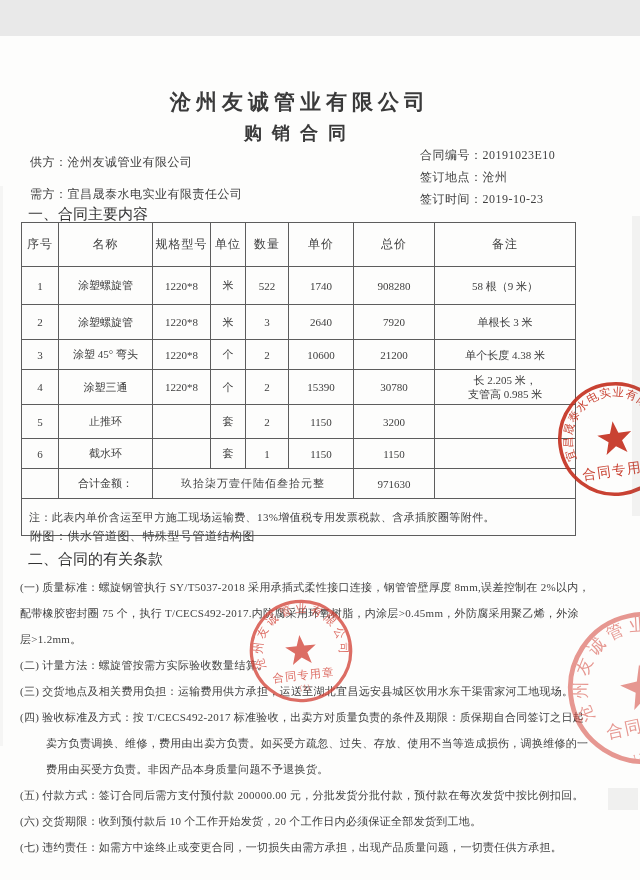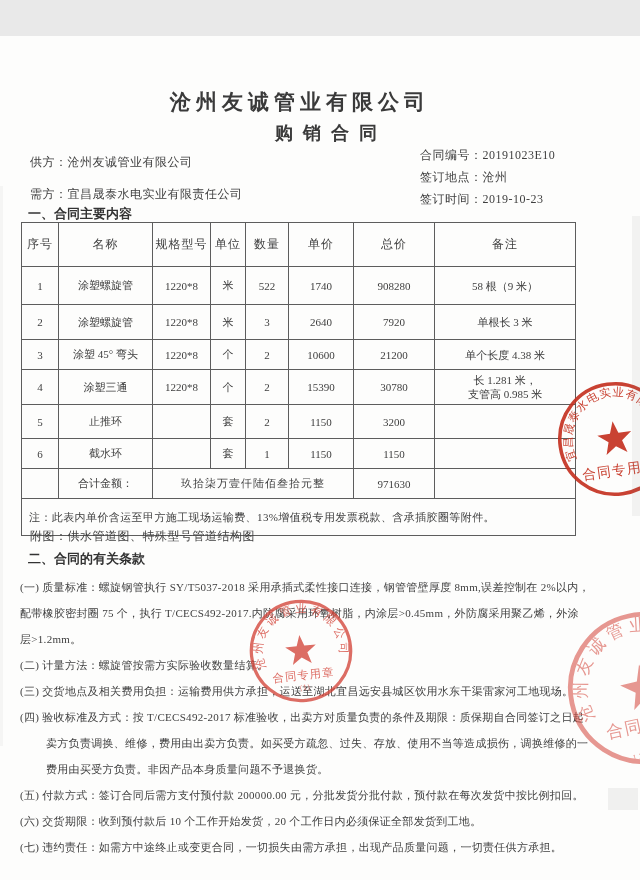--- a/index.html
+++ b/index.html
@@ -2,23 +2,23 @@
 <html><head>
 <meta charset="utf-8">
 <style>
   html,body{margin:0;padding:0;background:#e9e9e9;}
   .page{position:relative;width:640px;height:880px;background:#fdfdfc;overflow:hidden;
         font-family:"Liberation Serif","DejaVu Serif",serif;color:#3c3c3c;margin-top:36px;}
   .abs{position:absolute;}
   .doc-title{left:0;top:52px;width:600px;text-align:center;font-size:21px;font-weight:bold;
              letter-spacing:5px;color:#3a3a3a;}
   .doc-subtitle{left:0;top:85px;width:600px;text-align:center;font-size:18px;font-weight:bold;
-                letter-spacing:10px;color:#3a3a3a;padding-left:31px;}
+                letter-spacing:10px;color:#3a3a3a;}
   .meta{font-size:12px;letter-spacing:0.5px;color:#3e3e3e;}
-  .sec-title{font-size:13px;font-weight:bold;color:#333;}
+  .sec-title{font-size:15px;font-weight:normal;color:#333;}
   table.items{position:absolute;left:21px;top:186px;border-collapse:collapse;table-layout:fixed;
               width:554px;background:transparent;}
   .items th,.items td{border:1px solid #5d5d5d;text-align:center;vertical-align:middle;
               padding:0;font-weight:normal;color:#3e3e3e;overflow:hidden;}
   .items th{font-size:12px;letter-spacing:1px;}
   .items td{font-size:11px;}
   .remark-cell{white-space:pre-line;line-height:14px;}
   .footnote-cell{text-align:left !important;padding:3px 7px !important;font-size:11px !important;
                  letter-spacing:0.4px;}
   .terms{position:absolute;left:20px;top:538px;width:612px;}
@@ -96,21 +96,21 @@
       <td class="remark-cell">单个长度 4.38 米</td>
     </tr>
     <tr style="height:35px;">
       <td>4</td>
       <td>涂塑三通</td>
       <td>1220*8</td>
       <td>个</td>
       <td>2</td>
       <td>15390</td>
       <td>30780</td>
-      <td class="remark-cell">长 1.281 米，
+      <td class="remark-cell">长 2.205 米，
 支管高 0.985 米</td>
     </tr>
     <tr style="height:34px;">
       <td>5</td>
       <td>止推环</td>
       <td></td>
       <td>套</td>
       <td>2</td>
       <td>1150</td>
       <td>3200</td>

